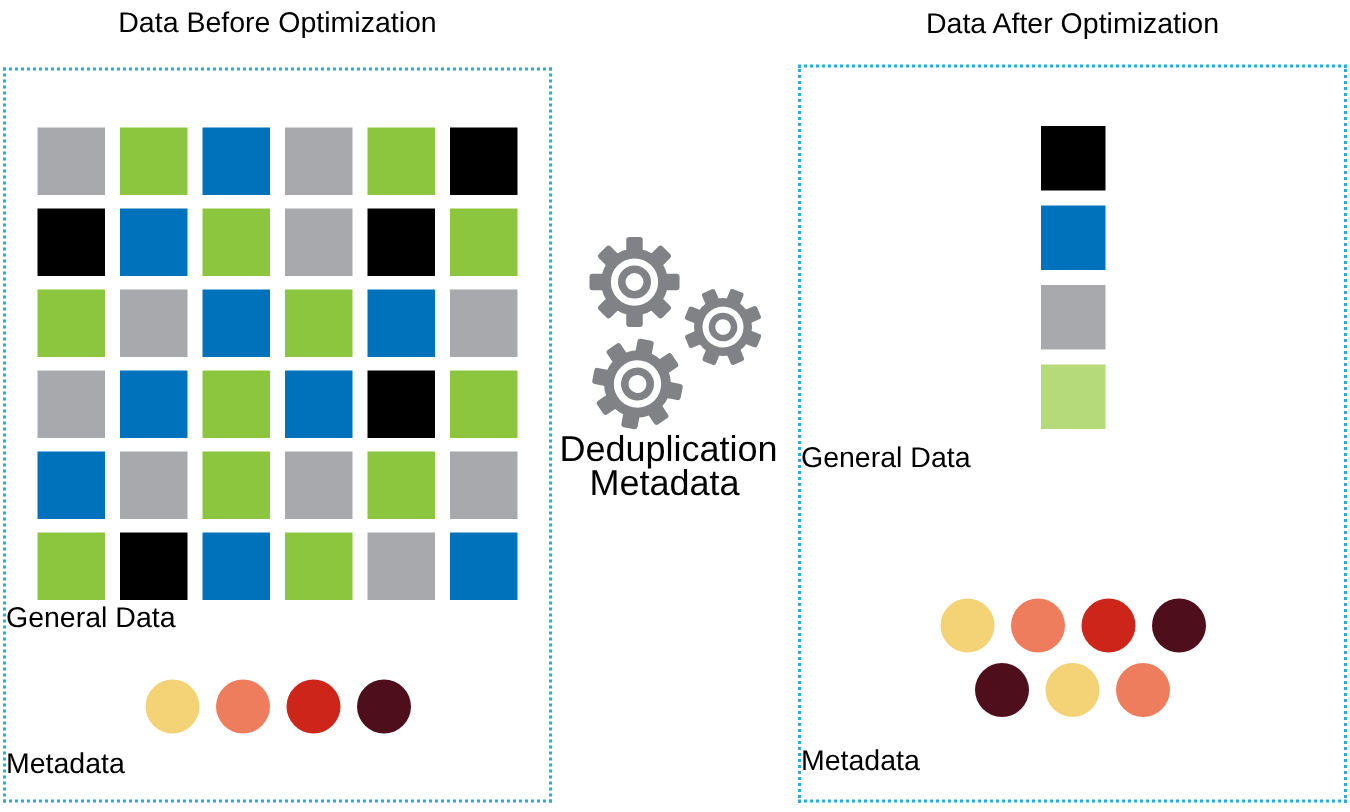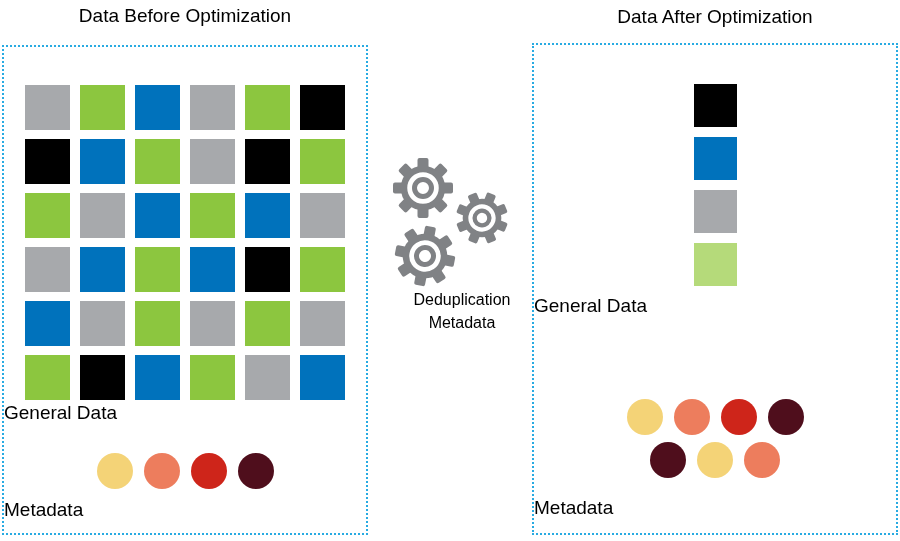--- a/index.html
+++ b/index.html
@@ -28,22 +28,22 @@
   .label-general-after{top:250px;}
   .label-metadata-after{top:452px;}
 
   .metadata-row{position:absolute;width:100%;display:flex;justify-content:center;gap:11px;}
   .circ{width:36px;height:36px;border-radius:50%;}
   .row-before{top:406px;}
   .row-after-1{top:354px;}
   .row-after-2{top:397px;}
 
   .gears{position:absolute;left:388px;top:152px;width:128px;height:136px;}
-  .process-label{position:absolute;left:392px;top:288px;width:140px;text-align:center;
-                 font-size:16px;line-height:23px;}
+  .process-label{position:absolute;left:373px;top:288px;width:140px;text-align:center;
+                 font-size:24px;line-height:23px;}
 </style>
 </head>
 <body>
 
 <div class="stage">
 
   <div class="panel-title title-after">Data After Optimization</div>
   <div class="panel-title title-before">Data Before Optimization</div>
 
   <div class="panel panel-before" style="border-color: rgb(41, 171, 226);">

